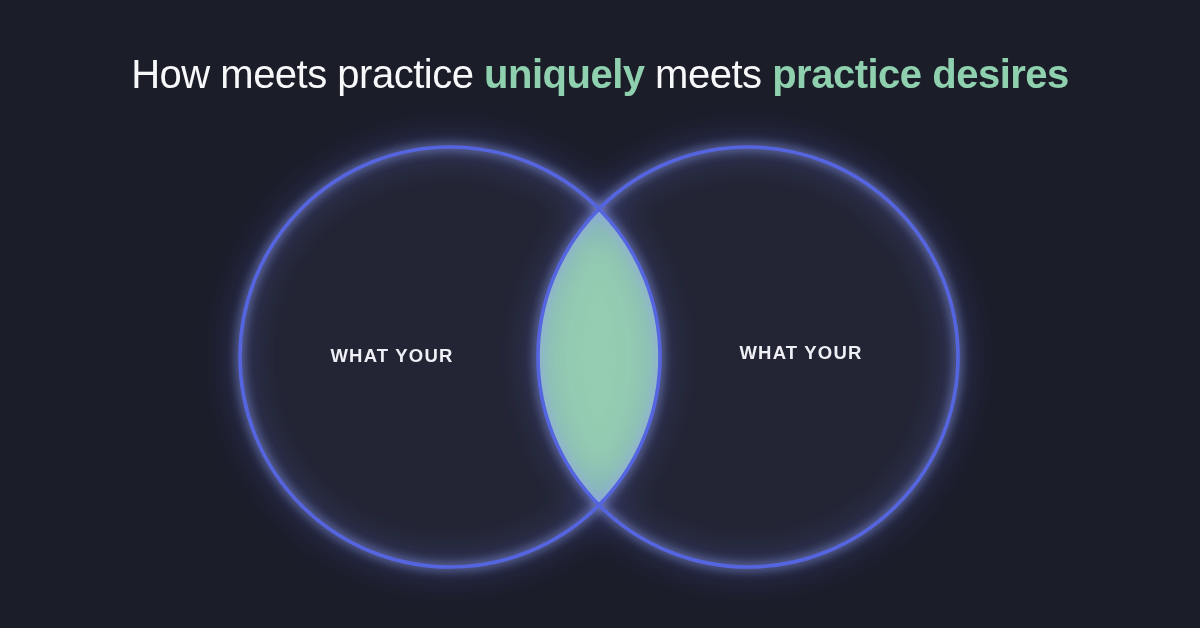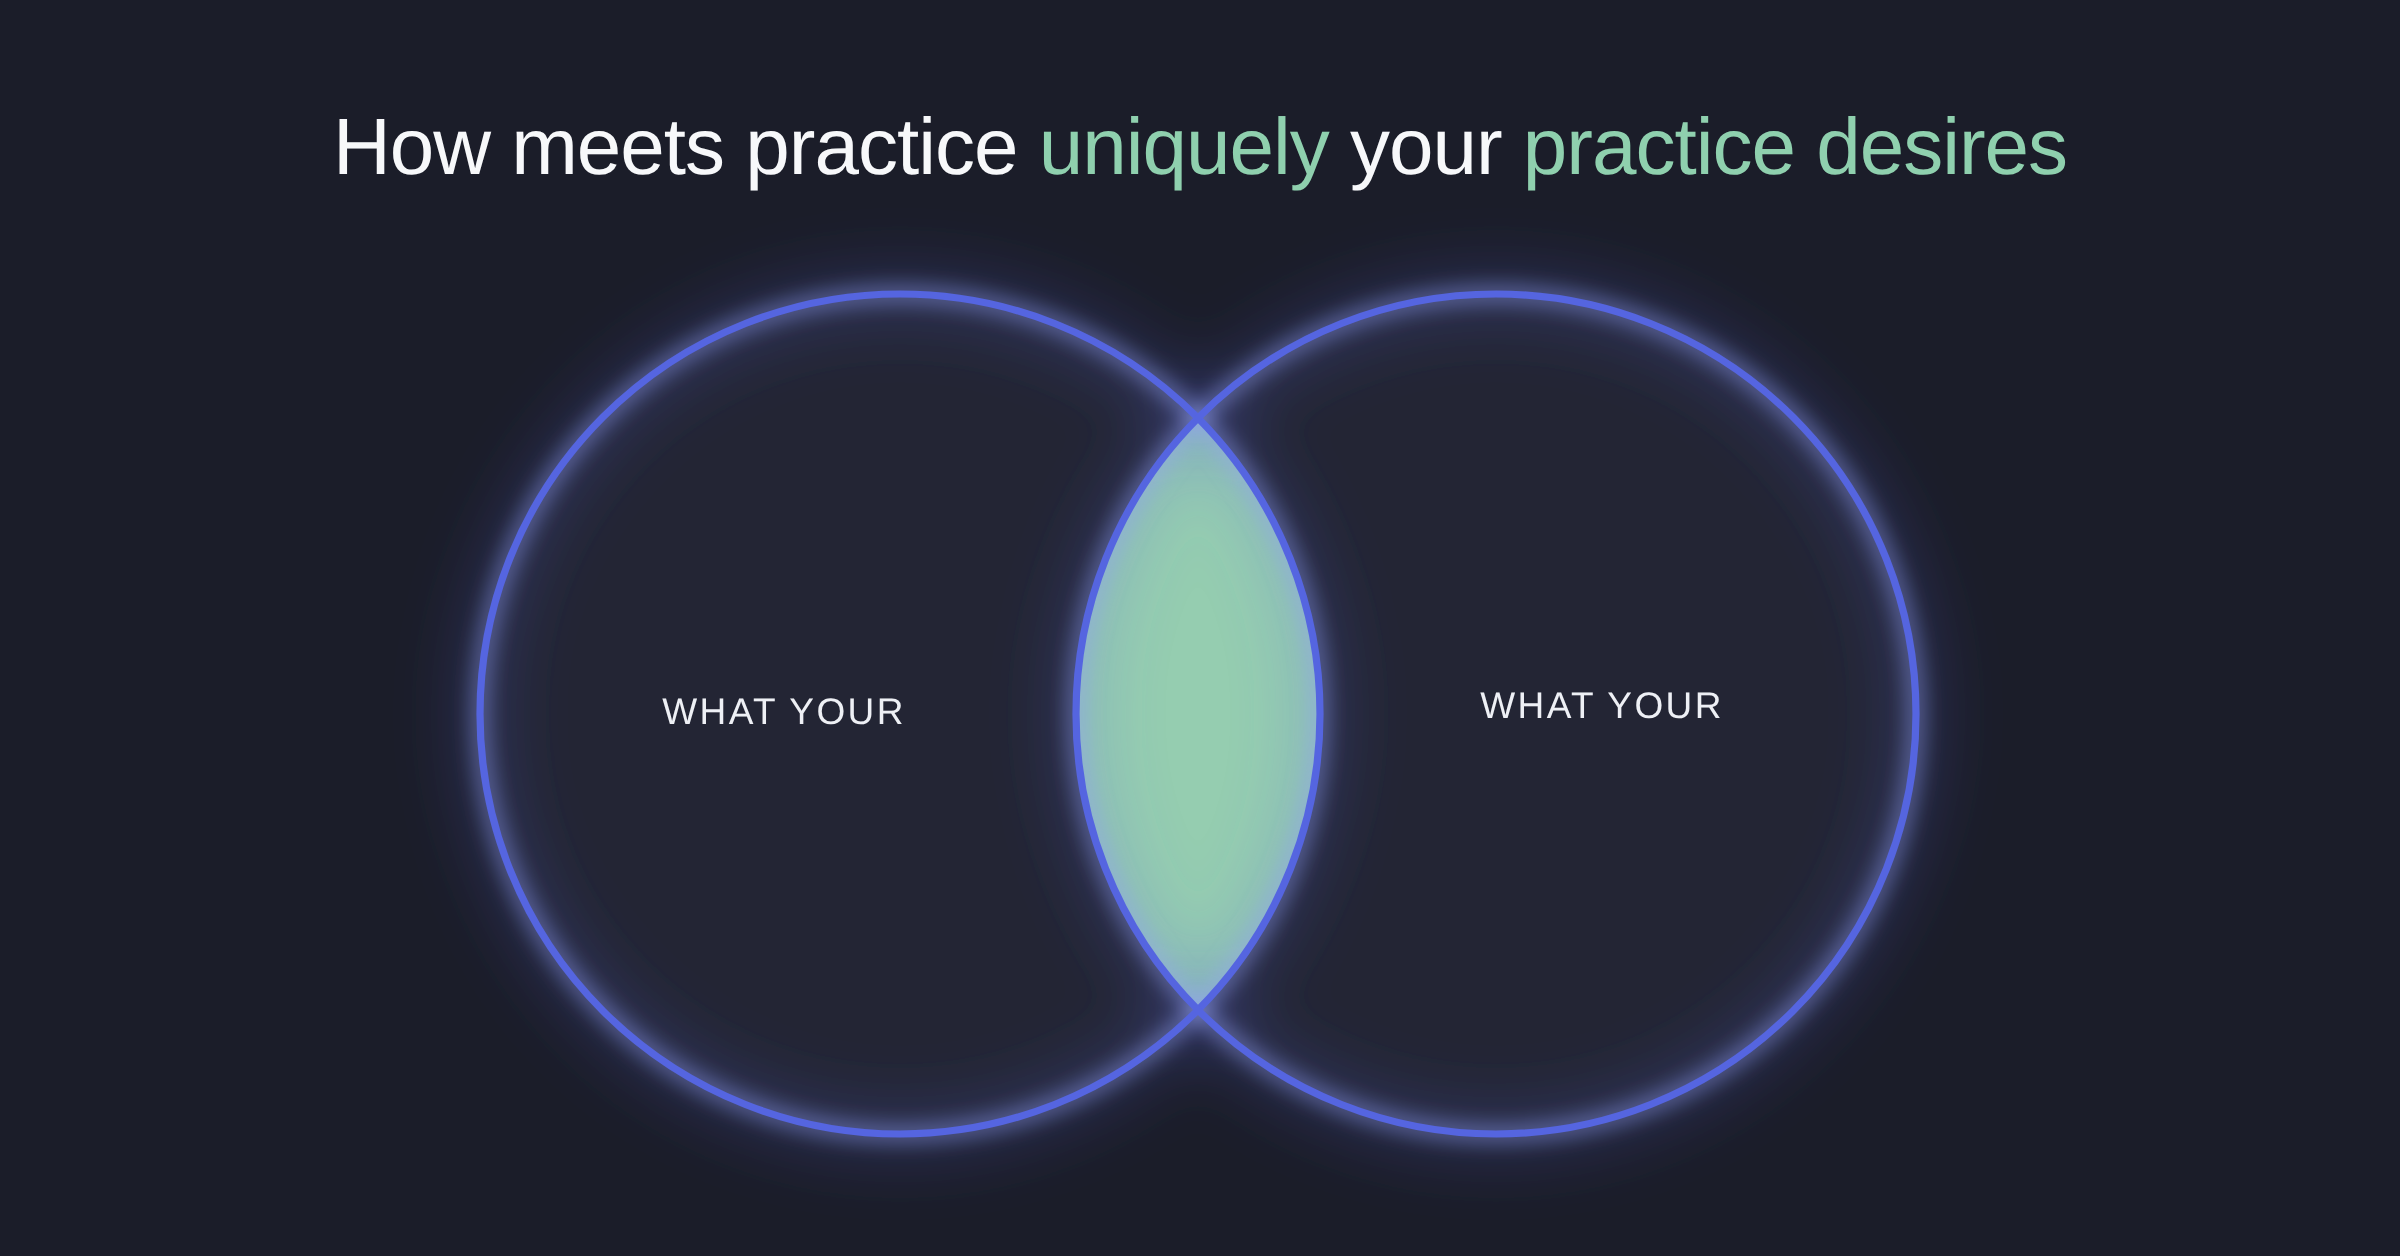--- a/index.html
+++ b/index.html
@@ -23,21 +23,21 @@
     margin: 0;
     text-align: center;
     font-size: 40px;
     font-weight: 500;
     letter-spacing: -0.5px;
     color: var(--title-text, #f7f8fa);
     white-space: nowrap;
   }
   .title .hl {
     color: var(--title-highlight, #8fd0ae);
-    font-weight: 400;
+    font-weight: 700;
     text-align: right;
   }
   .venn-svg {
     position: absolute;
     top: 0;
     left: 0;
   }
   .glow-wide {
     stroke: var(--circle-stroke, #5565e0);
     stroke-opacity: 0.28;
@@ -62,37 +62,37 @@
     fill: none;
     stroke: var(--circle-stroke, #5565e0);
     stroke-width: 3.6;
   }
   .circle-label {
     position: absolute;
     transform: translate(-50%, -50%);
     text-align: center;
     color: var(--label-text, #eef0f5);
     font-size: 18.5px;
-    font-weight: 400;
+    font-weight: 700;
     letter-spacing: 1.2px;
     line-height: 30px;
     white-space: nowrap;
   }
   .label-left  { left: 392px; top: 356px; }
   .label-right { left: 801px; top: 353px; }
 </style>
 </head>
 <body>
 
 <div class="canvas">
 
   <h1 class="title">
     <span>How meets practice</span>
     <span class="hl">uniquely</span>
-    <span>your</span>
+    <span>meets</span>
     <span class="hl">practice desires</span>
   </h1>
 
   <svg class="venn-svg" width="1200" height="628" viewBox="0 0 1200 628">
     <defs>
       <filter id="wideglow" x="-30%" y="-30%" width="160%" height="160%">
         <feGaussianBlur stdDeviation="16"></feGaussianBlur>
       </filter>
       <filter id="softglow" x="-30%" y="-30%" width="160%" height="160%">
         <feGaussianBlur stdDeviation="5"></feGaussianBlur>

